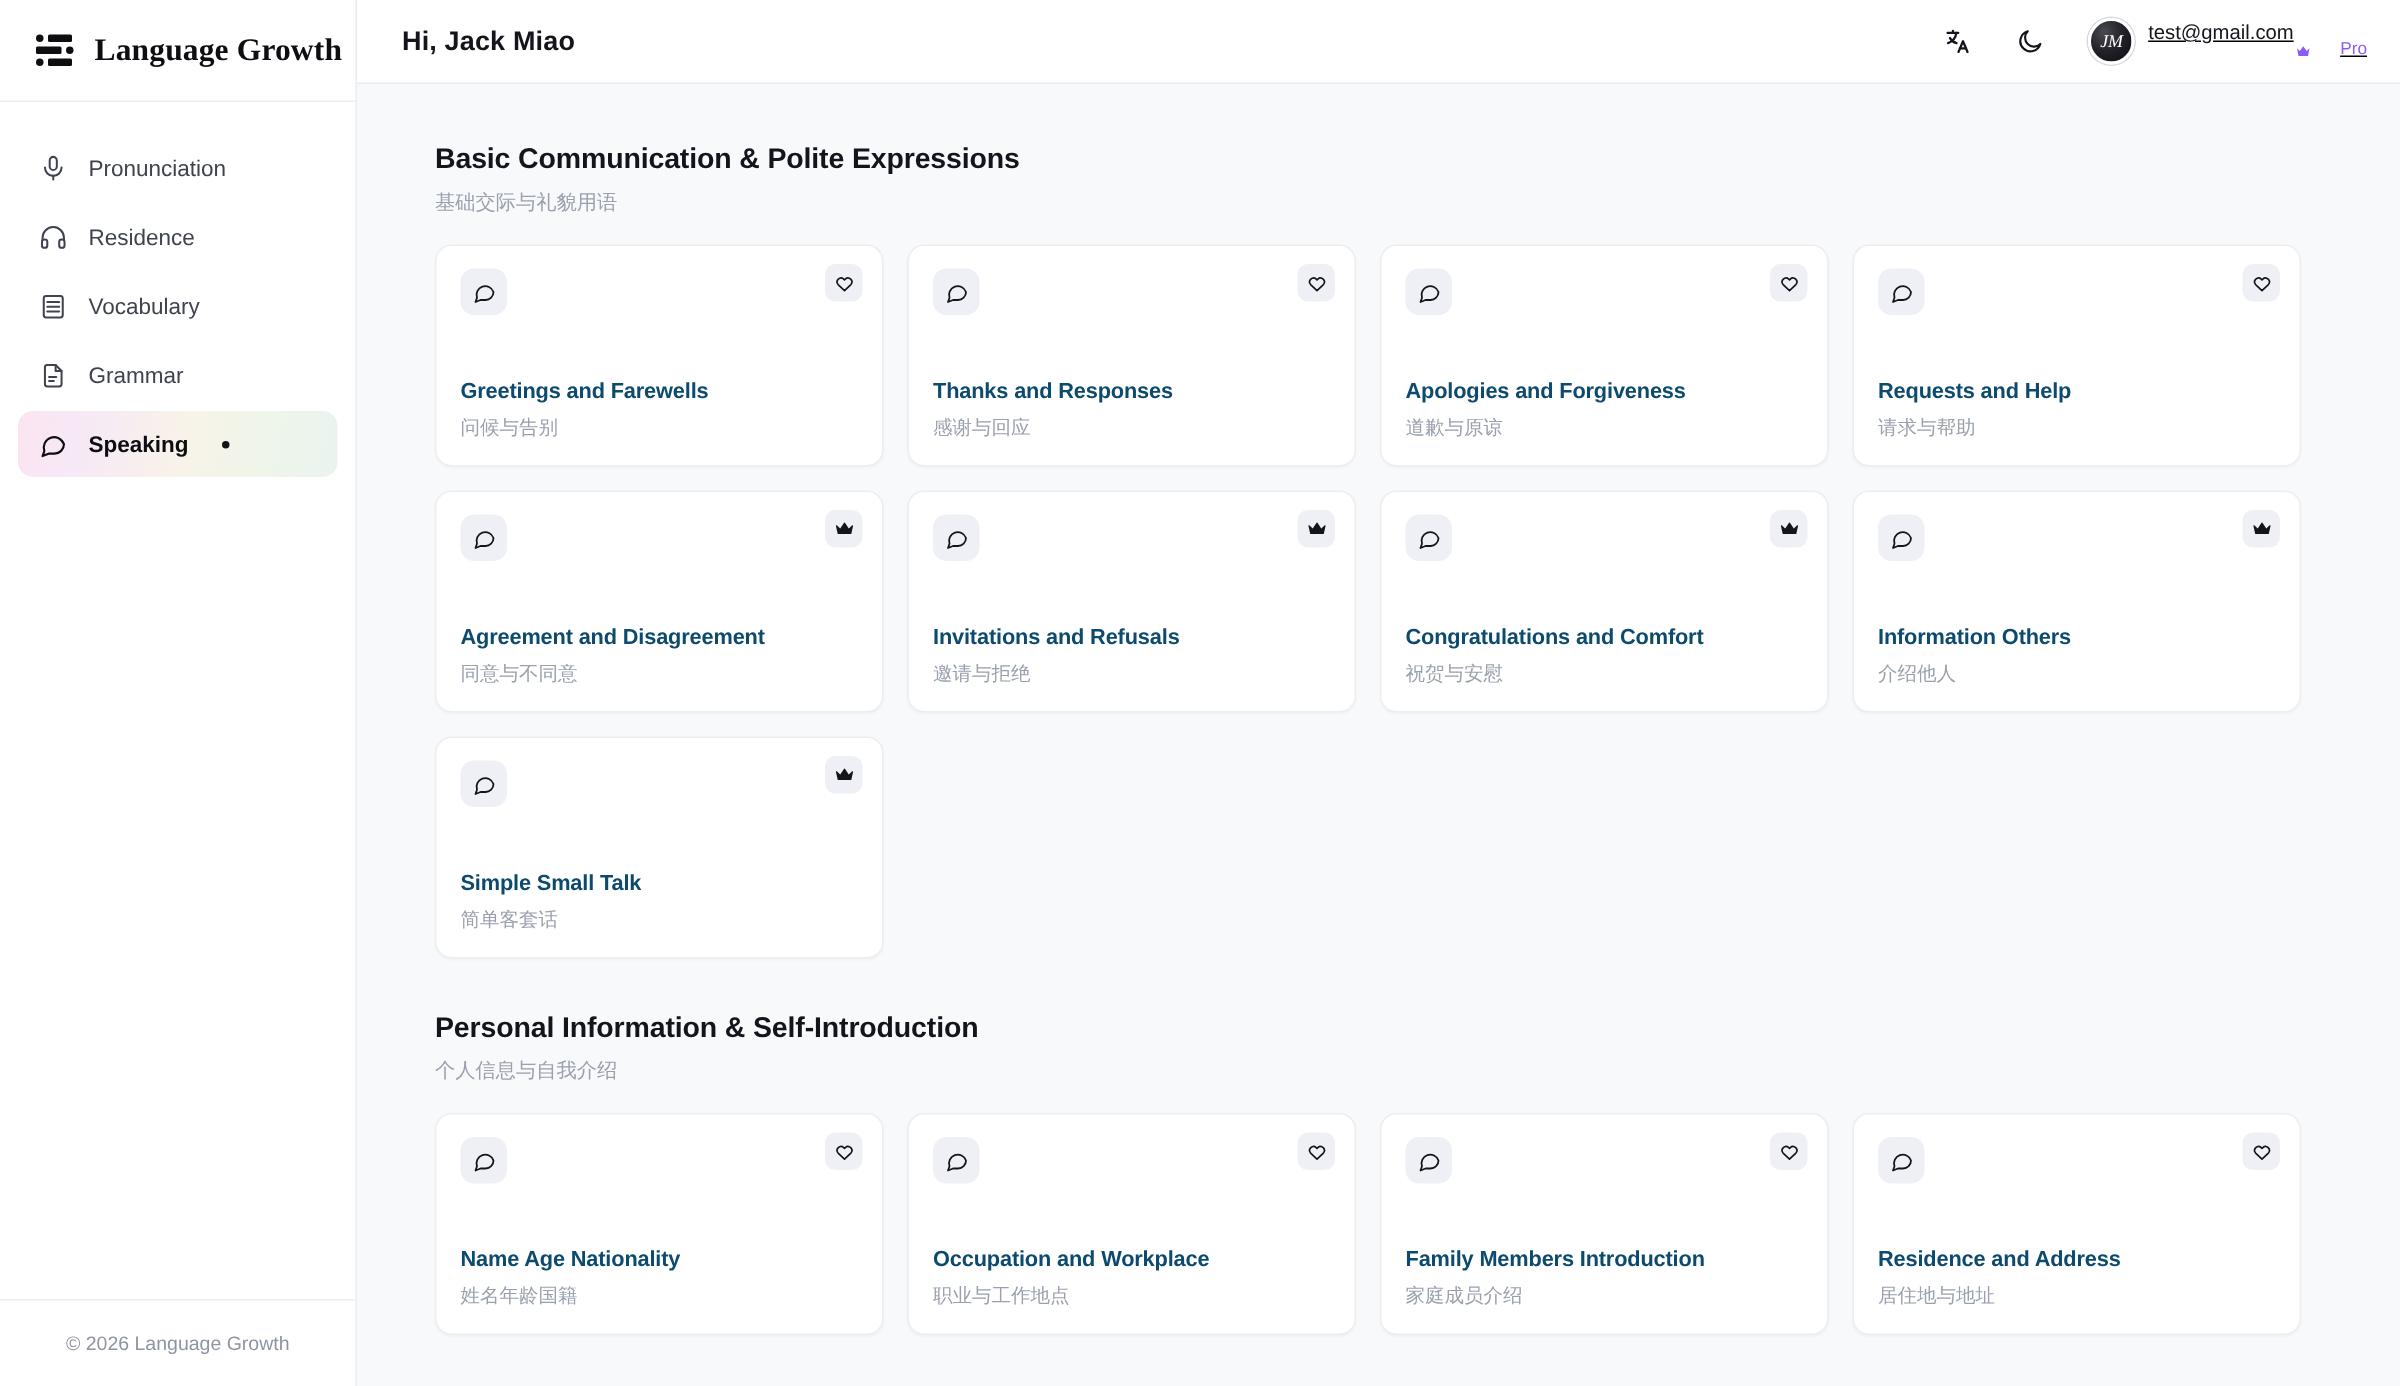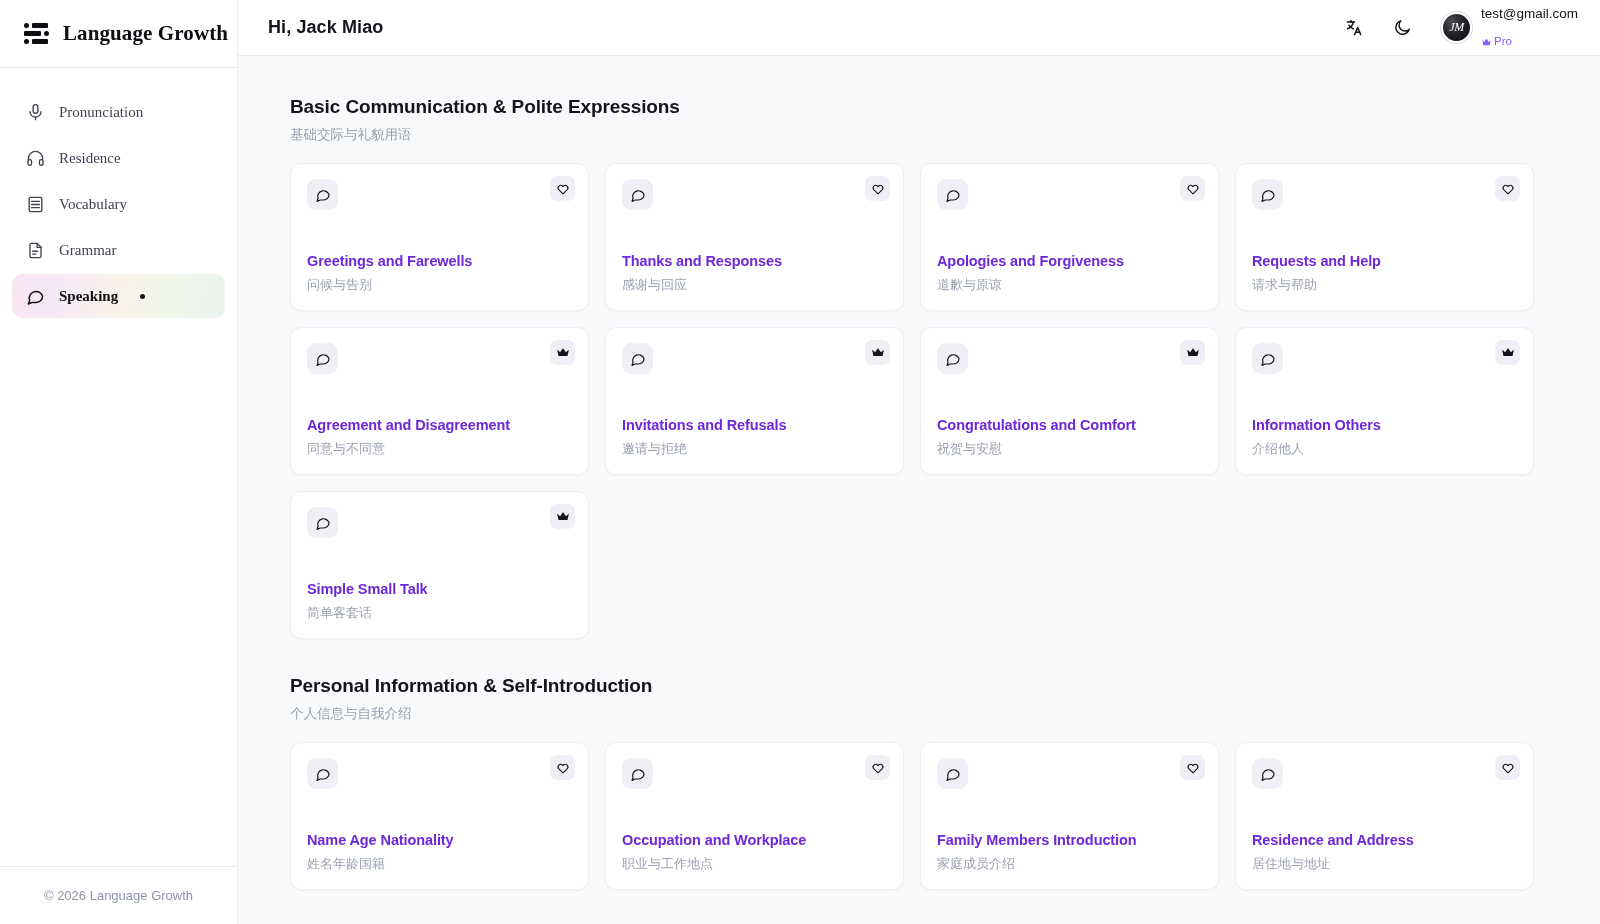--- a/index.html
+++ b/index.html
@@ -38,21 +38,20 @@
     font-size: 21px; font-weight: 700; color: #0d0d12; letter-spacing: .1px;
   }
 
   .nav { padding: 22px 12px 0 12px; display: flex; flex-direction: column; gap: 2px; }
   .nav-item {
     display: flex; align-items: center; gap: 14px;
     height: 44px; padding: 0 14px;
     border-radius: 10px;
     color: #3f4350; font-size: 15px; cursor: pointer;
     position: relative;
-    font-family: Liberation Serif, serif;
   }
   .nav-item .nav-ico { width: 19px; height: 19px; flex: 0 0 19px; display:block; }
   .nav-item .nav-ico svg { display: block; width: 19px; height: 19px; }
   .nav-item.active {
     background: linear-gradient(100deg,#fbe4f2 0%, #f6e9f6 22%, #f8f3e8 52%, #eef5ea 78%, #eaf3ef 100%);
     color: #0d0d12; font-weight: 700;
   }
   .nav-dot { width: 5px; height: 5px; border-radius: 50%; background: #14141a; margin-left: 8px; }
 
   .sidebar-footer {
@@ -81,23 +80,23 @@
   .user-chip { display: flex; align-items: center; gap: 9px; cursor: pointer; padding-left: 4px; }
   .avatar {
     width: 31px; height: 31px; border-radius: 50%;
     background: radial-gradient(circle at 32% 28%, #4b4b52 0%, #222228 46%, #0b0b0f 100%);
     border: 2px solid #ffffff;
     box-shadow: 0 0 0 1px #d7d9e0;
     display: flex; align-items: center; justify-content: center;
     color: #ffffff; font-family: "Liberation Serif", serif;
     font-style: italic; font-size: 12px; font-weight: 400; letter-spacing: -.3px;
   }
-  .user-meta { display: flex; flex-direction: column; gap: 1px; line-height: 1.1; }
+  .user-meta { display: flex; flex-direction: row; gap: 1px; line-height: 1.1; text-decoration: underline; }
   .user-email { font-size: 13.5px; color: #14141c; font-weight: 400; }
-  .user-plan { display: flex; align-items: flex-end; gap: 2px; font-size: 11.5px; color: #8b5cf6; font-weight: 500; margin-top: 12px; }
+  .user-plan { display: flex; align-items: flex-end; gap: 19px; font-size: 11.5px; color: #8b5cf6; font-weight: 500; margin-top: 12px; }
   .user-plan svg { display:block; }
 
   
   .main {
     flex: 1 1 auto; background: #f8f9fb;
     overflow: hidden; padding: 40px 60px 0 52px;
   }
   .section { margin-bottom: 36px; }
   .section-title { font-size: 19px; font-weight: 700; color: #14141c; letter-spacing: -.1px; }
   .section-sub { font-size: 13.5px; color: #9aa0ae; margin-top: 8px; }
@@ -128,21 +127,21 @@
   .card-badge svg { display: block; }
   .card-flag {
     width: 25px; height: 25px; border-radius: 7px;
     background: #eef0f5;
     display: flex; align-items: center; justify-content: center;
     color: #14141c; margin-top: -3px; margin-right: -3px;
     cursor: pointer;
   }
   .card-flag svg { display: block; }
   .card-body { margin-top: auto; }
-  .card-title { font-size: 14.5px; font-weight: 700; color: #6d28d9; letter-spacing: -.1px; }
+  .card-title { font-size: 14.5px; font-weight: 700; color: #0c4a6e; letter-spacing: -.1px; }
   .card-sub { font-size: 13px; color: #9aa0ae; margin-top: 7px; }
 </style>
 </head>
 <body>
 
 <div class="app">
 
   <aside class="sidebar">
     <div class="brand">
       <span class="brand-logo">

